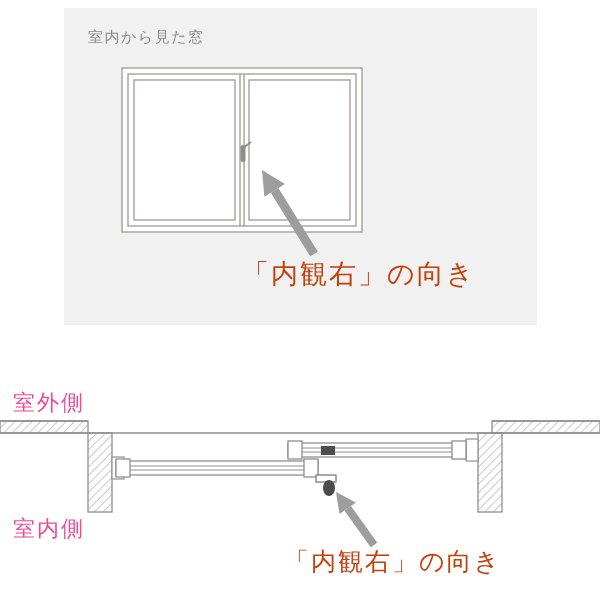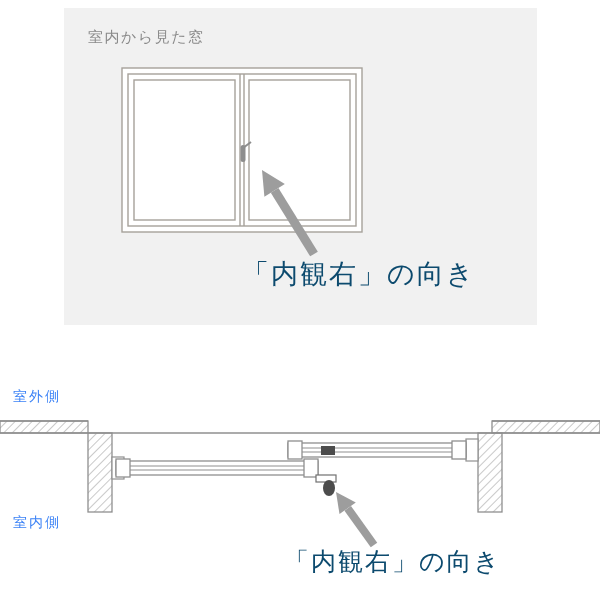--- a/index.html
+++ b/index.html
@@ -19,28 +19,28 @@
   .caption {
     position: absolute; left: 24px; top: 20px;
     font-size: 15px; color: #8a8a8a; letter-spacing: 1.5px;
     white-space: nowrap;
   }
   .panel-svg, .section-svg { position: absolute; display: block; }
   .panel-svg { left: 0; top: 0; }
   .section-svg { left: 0; top: 385px; }
 
   .orient-label {
-    position: absolute; color: #0c4a6e; white-space: nowrap;
+    position: absolute; color: #c2410c; white-space: nowrap;
     letter-spacing: 2px;
   }
   .orient-top { left: 178px; top: 248px; font-size: 27px; }
   .orient-bottom { left: 284px; top: 545px; font-size: 25px; }
 
   .side-label {
-    position: absolute; font-size: 14px; color: #3b82f6;
+    position: absolute; font-size: 22px; color: #ec4899;
     letter-spacing: 2px; white-space: nowrap;
   }
   .outdoor { left: 13px; top: 388px; }
   .indoor  { left: 13px; top: 514px; text-align: right; }
 </style>
 </head>
 <body>
 
 <div class="page">
 

